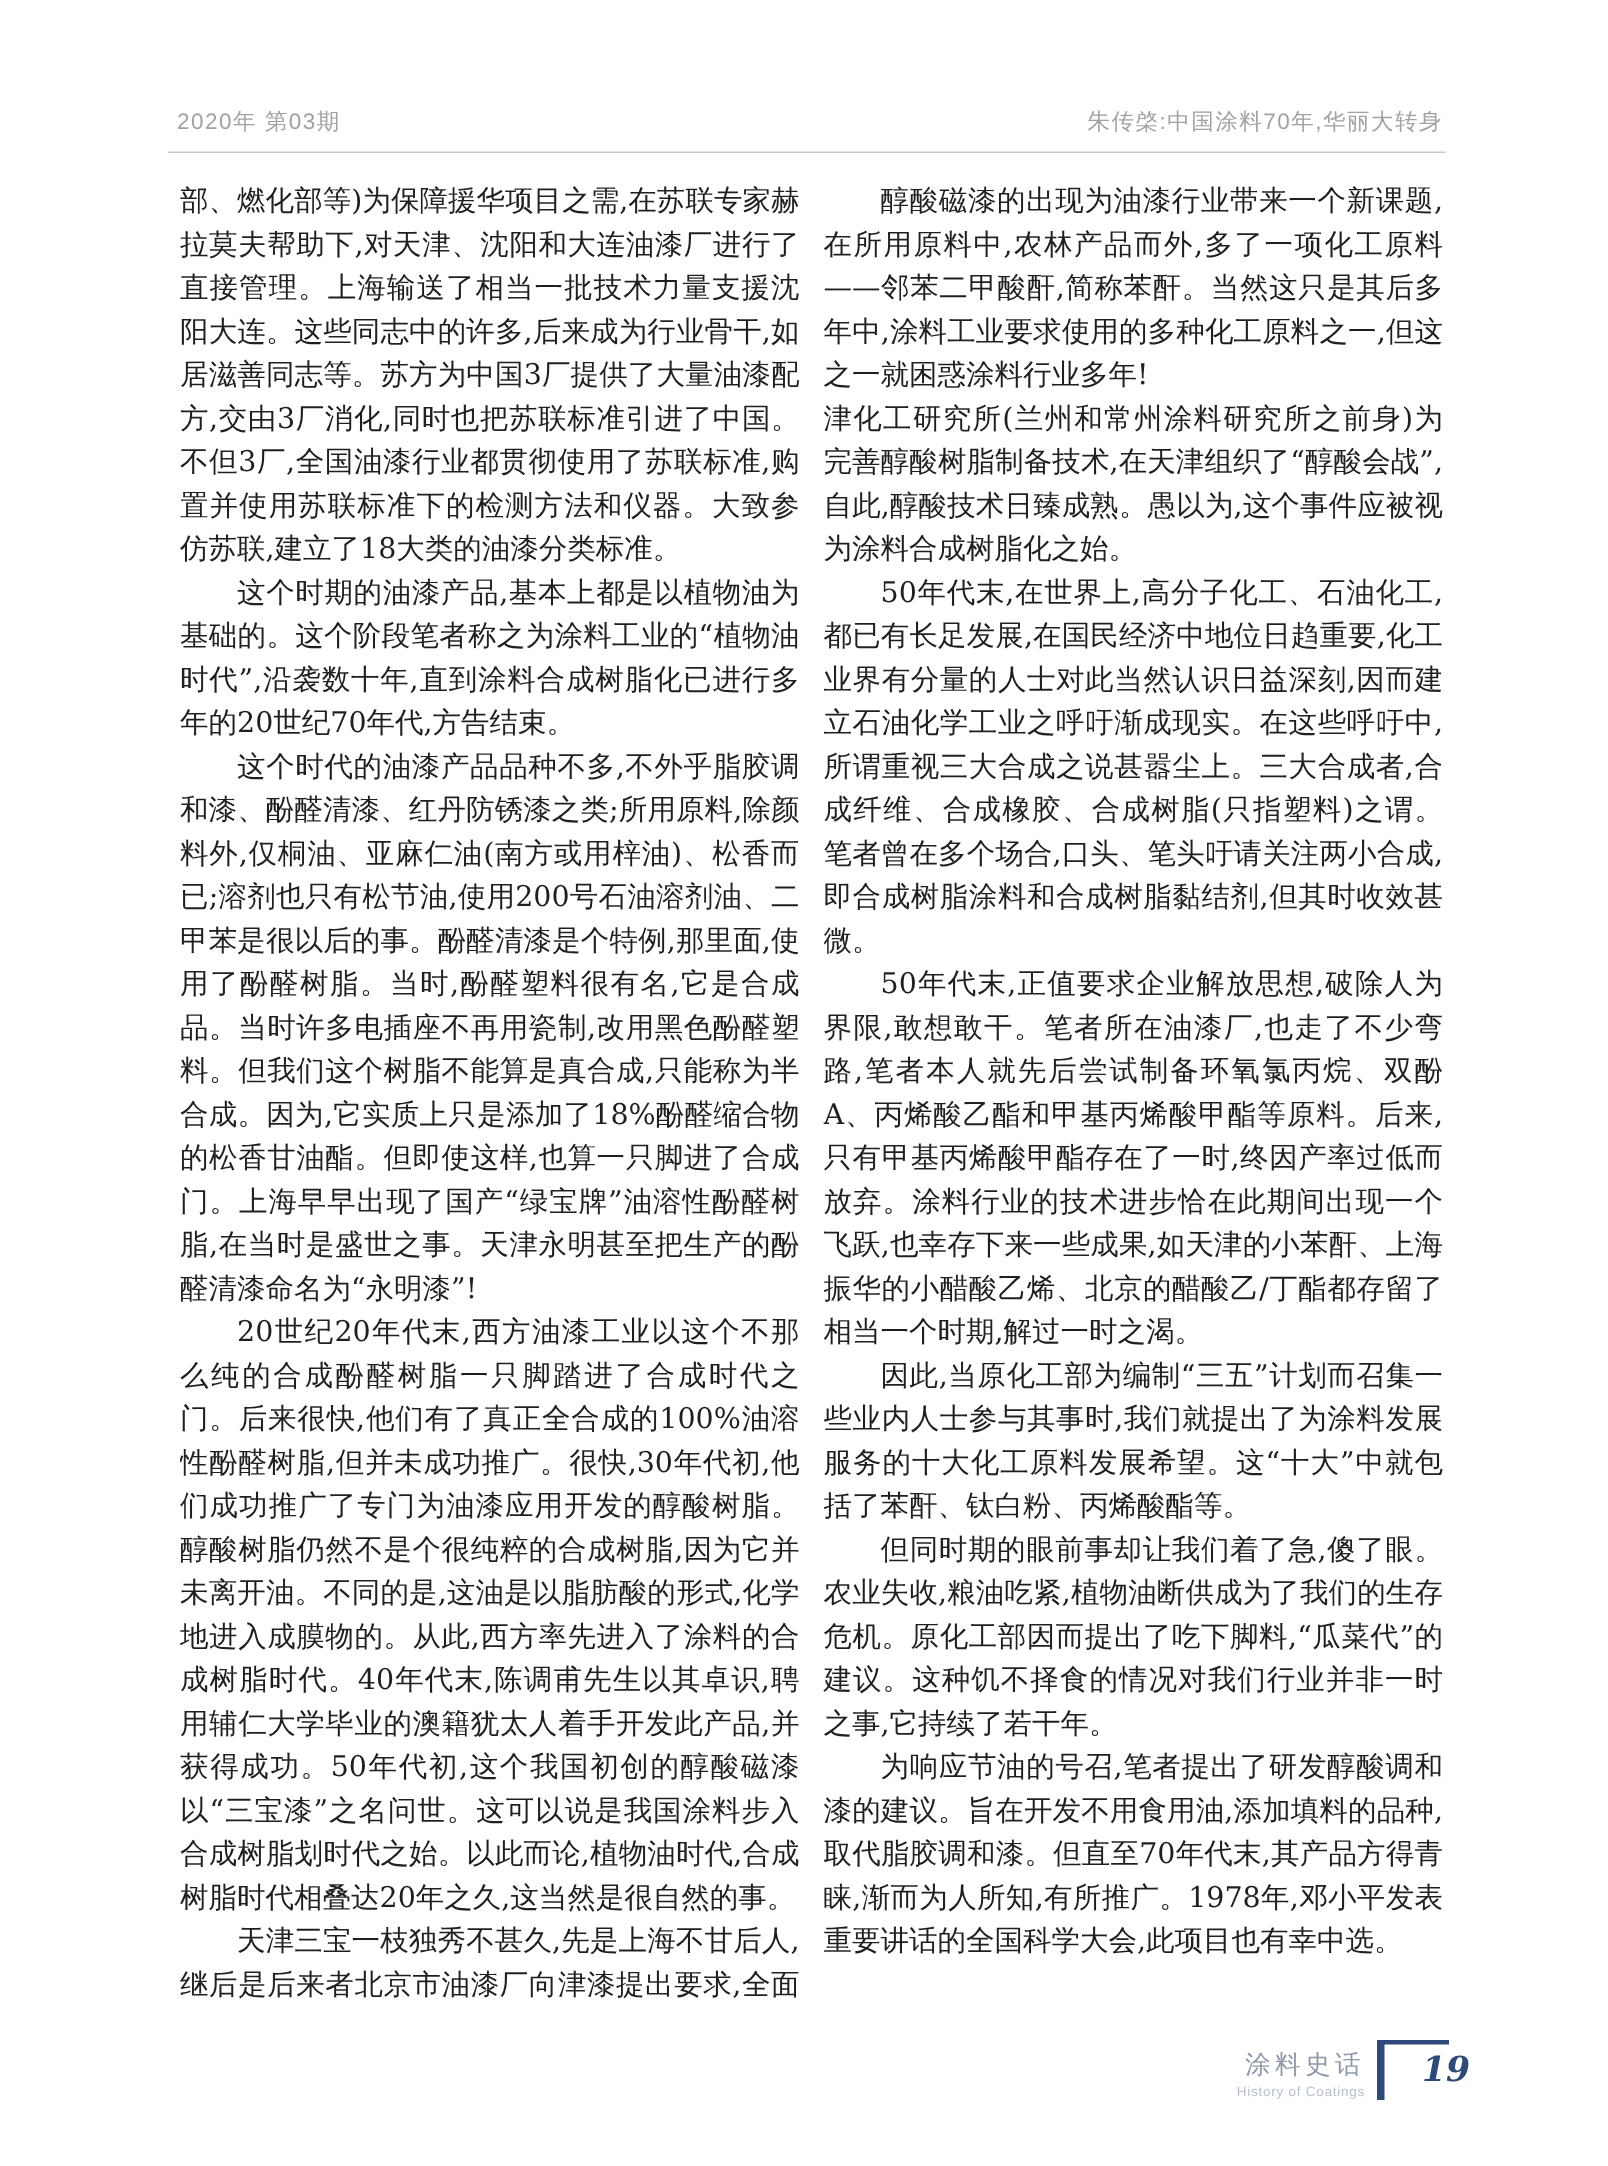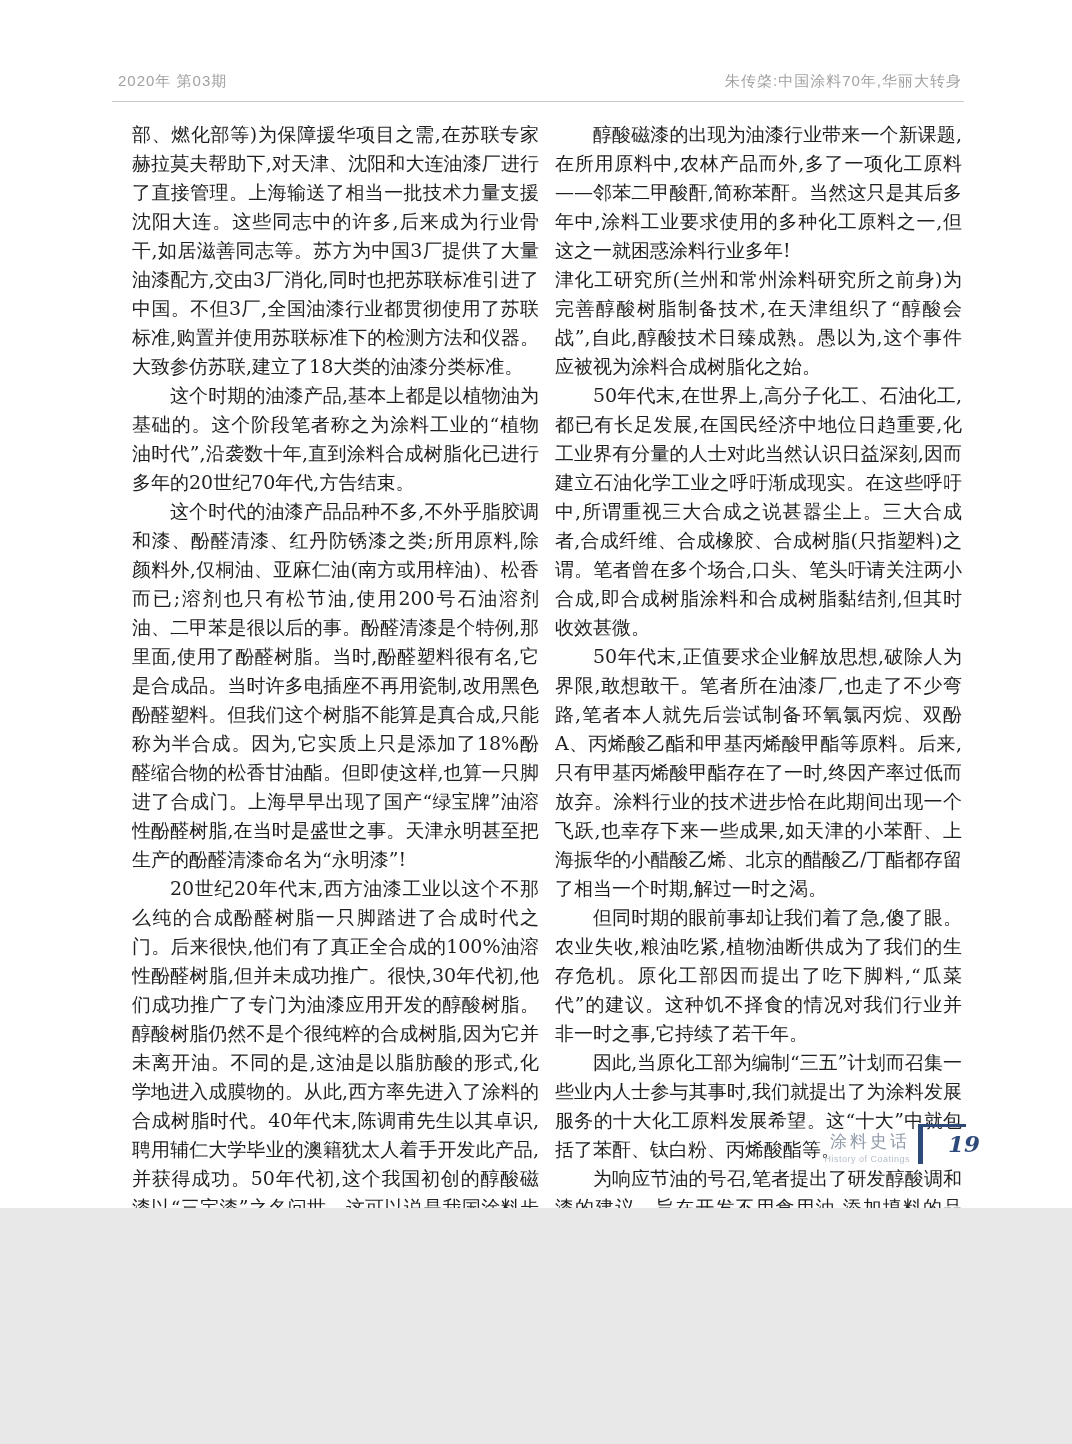--- a/index.html
+++ b/index.html
@@ -8,61 +8,61 @@
     --text-color:#1f1f1f;
     --footer-cn:#8e99a8;
     --footer-en:#b8c0cb;
     --accent-navy:#2d4a7a;
   }
   *{box-sizing:border-box;margin:0;padding:0;}
   html,body{background:#e8e8e8;}
   body{font-family:"DejaVu Serif","Liberation Serif",serif;}
   .page{
     position:relative;
-    width:1072px;height:1208px;
+    width:1072px;height:1444px;
     background:#ffffff;
     overflow:hidden;
     margin:0 auto;
   }
   .header{
     position:absolute;
     left:118px;right:110px;top:72px;
     display:flex;justify-content:space-between;align-items:flex-end;
     font-family:"Liberation Sans","DejaVu Sans",sans-serif;
     font-size:15px;
     color:var(--header-gray);
     letter-spacing:1px;
   }
   .header-rule{
     position:absolute;
     left:112px;right:108px;top:101px;
     border-bottom:1px solid var(--rule-gray);
   }
   .body-region{
     position:absolute;
-    left:132px;right:110px;top:120px;
+    left:120px;right:110px;top:120px;
     height:1222px;
     display:flex;
     gap:16px;
     overflow:hidden;
   }
   .column{
     flex:1 1 0;
     overflow:hidden;
     color:var(--text-color);
     font-size:19px;
     line-height:29px;
     text-align:justify;
   }
   .column p.para{text-indent:0;}
   .column p.para.indent{text-indent:2em;}
   .footer{
     position:absolute;
     right:106px;bottom:44px;
-    display:flex;align-items:flex-end;gap:8px;margin-left:18px;
+    display:flex;align-items:center;gap:8px;margin-left:18px;
   }
   .footer-section{text-align:right;padding-top:4px;}
   .section-cn{
     font-size:17px;
     letter-spacing:3px;
     color:var(--footer-cn);
   }
   .section-en{
     font-family:"Liberation Sans","DejaVu Sans",sans-serif;
     font-size:9px;
@@ -100,22 +100,22 @@
         <p class="para indent">这个时期的油漆产品,基本上都是以植物油为基础的。这个阶段笔者称之为涂料工业的“植物油时代”,沿袭数十年,直到涂料合成树脂化已进行多年的20世纪70年代,方告结束。</p>
         <p class="para indent">这个时代的油漆产品品种不多,不外乎脂胶调和漆、酚醛清漆、红丹防锈漆之类;所用原料,除颜料外,仅桐油、亚麻仁油(南方或用梓油)、松香而已;溶剂也只有松节油,使用200号石油溶剂油、二甲苯是很以后的事。酚醛清漆是个特例,那里面,使用了酚醛树脂。当时,酚醛塑料很有名,它是合成品。当时许多电插座不再用瓷制,改用黑色酚醛塑料。但我们这个树脂不能算是真合成,只能称为半合成。因为,它实质上只是添加了18%酚醛缩合物的松香甘油酯。但即使这样,也算一只脚进了合成门。上海早早出现了国产“绿宝牌”油溶性酚醛树脂,在当时是盛世之事。天津永明甚至把生产的酚醛清漆命名为“永明漆”!</p>
         <p class="para indent">20世纪20年代末,西方油漆工业以这个不那么纯的合成酚醛树脂一只脚踏进了合成时代之门。后来很快,他们有了真正全合成的100%油溶性酚醛树脂,但并未成功推广。很快,30年代初,他们成功推广了专门为油漆应用开发的醇酸树脂。醇酸树脂仍然不是个很纯粹的合成树脂,因为它并未离开油。不同的是,这油是以脂肪酸的形式,化学地进入成膜物的。从此,西方率先进入了涂料的合成树脂时代。40年代末,陈调甫先生以其卓识,聘用辅仁大学毕业的澳籍犹太人着手开发此产品,并获得成功。50年代初,这个我国初创的醇酸磁漆以“三宝漆”之名问世。这可以说是我国涂料步入合成树脂划时代之始。以此而论,植物油时代,合成树脂时代相叠达20年之久,这当然是很自然的事。</p>
         <p class="para indent">天津三宝一枝独秀不甚久,先是上海不甘后人,继后是后来者北京市油漆厂向津漆提出要求,全面照搬的要求。津漆以其高风亮节也无私开放,让京漆以技术人员和工人组队随班操作学习。从此,京、津、沪三地都进入了醇酸时代,但还远不能说是中国油漆工业已经进入了合成树脂化时代。</p>
       </div>
     <div class="column">
         <p class="para indent">醇酸磁漆的出现为油漆行业带来一个新课题,在所用原料中,农林产品而外,多了一项化工原料——邻苯二甲酸酐,简称苯酐。当然这只是其后多年中,涂料工业要求使用的多种化工原料之一,但这之一就困惑涂料行业多年!</p>
         <p class="para">津化工研究所(兰州和常州涂料研究所之前身)为完善醇酸树脂制备技术,在天津组织了“醇酸会战”,自此,醇酸技术日臻成熟。愚以为,这个事件应被视为涂料合成树脂化之始。</p>
         <p class="para indent">50年代末,在世界上,高分子化工、石油化工,都已有长足发展,在国民经济中地位日趋重要,化工业界有分量的人士对此当然认识日益深刻,因而建立石油化学工业之呼吁渐成现实。在这些呼吁中,所谓重视三大合成之说甚嚣尘上。三大合成者,合成纤维、合成橡胶、合成树脂(只指塑料)之谓。笔者曾在多个场合,口头、笔头吁请关注两小合成,即合成树脂涂料和合成树脂黏结剂,但其时收效甚微。</p>
         <p class="para indent">50年代末,正值要求企业解放思想,破除人为界限,敢想敢干。笔者所在油漆厂,也走了不少弯路,笔者本人就先后尝试制备环氧氯丙烷、双酚A、丙烯酸乙酯和甲基丙烯酸甲酯等原料。后来,只有甲基丙烯酸甲酯存在了一时,终因产率过低而放弃。涂料行业的技术进步恰在此期间出现一个飞跃,也幸存下来一些成果,如天津的小苯酐、上海振华的小醋酸乙烯、北京的醋酸乙/丁酯都存留了相当一个时期,解过一时之渴。</p>
+        <p class="para indent">因此,当原化工部为编制“三五”计划而召集一些业内人士参与其事时,我们就提出了为涂料发展服务的十大化工原料发展希望。这“十大”中就包括了苯酐、钛白粉、丙烯酸酯等。</p>
         <p class="para indent">但同时期的眼前事却让我们着了急,傻了眼。农业失收,粮油吃紧,植物油断供成为了我们的生存危机。原化工部因而提出了吃下脚料,“瓜菜代”的建议。这种饥不择食的情况对我们行业并非一时之事,它持续了若干年。</p>
-        <p class="para indent">因此,当原化工部为编制“三五”计划而召集一些业内人士参与其事时,我们就提出了为涂料发展服务的十大化工原料发展希望。这“十大”中就包括了苯酐、钛白粉、丙烯酸酯等。</p>
         <p class="para indent">为响应节油的号召,笔者提出了研发醇酸调和漆的建议。旨在开发不用食用油,添加填料的品种,取代脂胶调和漆。但直至70年代末,其产品方得青睐,渐而为人所知,有所推广。1978年,邓小平发表重要讲话的全国科学大会,此项目也有幸中选。</p>
       </div>
   </div>
 
   <div class="footer">
     <div class="footer-section">
       <div class="section-cn">涂料史话</div>
       <div class="section-en">History of Coatings</div>
     </div>
     <div class="page-num-box">

